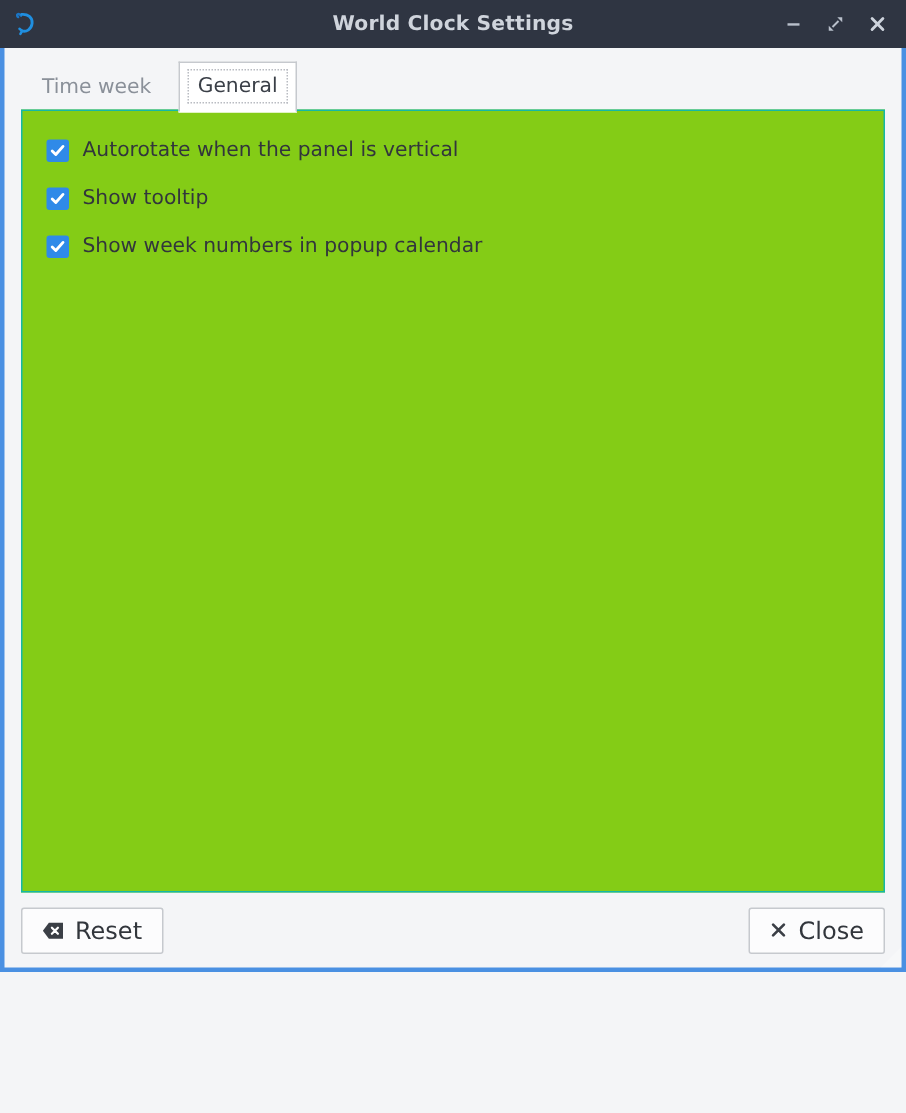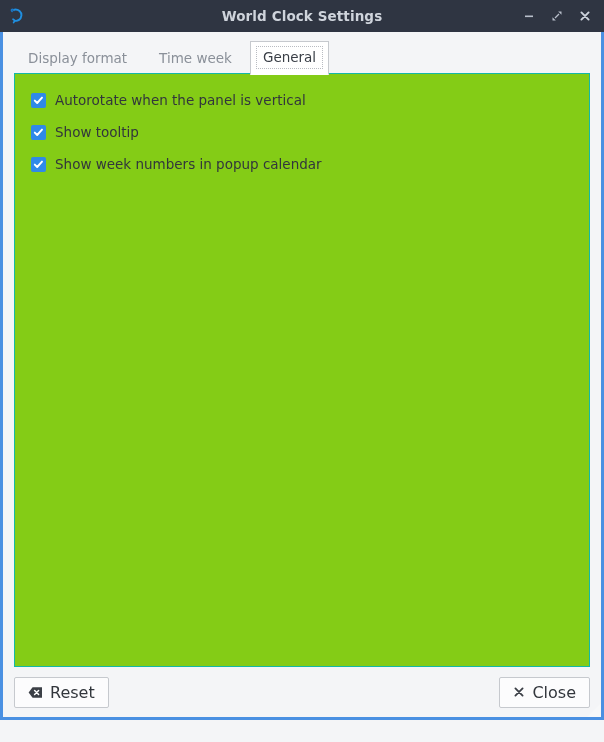--- a/index.html
+++ b/index.html
@@ -11,21 +11,21 @@
     height: 742px;
     overflow: hidden;
     font-family: "DejaVu Sans", "Liberation Sans", sans-serif;
     background: #f4f5f7;
   }
 
   
   .window {
     position: relative;
     width: 604px;
-    height: 720px;
+    height: 648px;
     box-sizing: border-box;
     background: #4a90e2;          
     padding: 0 3px 3px 3px;
     display: flex;
     flex-direction: column;
   }
 
   
   .titlebar {
     position: relative;
@@ -247,23 +247,20 @@
           </svg>
         </span>
       </button>
     </div>
   </div>
 
   <div class="client">
 
     <div class="tabstrip">
       <div class="tab">
-        <span class="tab-focus">Display format</span>
-      </div>
-      <div class="tab">
         <span class="tab-focus">Time week</span>
       </div>
       <div class="tab active">
         <span class="tab-focus">General</span>
       </div>
     </div>
 
     <div class="panel">
 
       <label class="checkrow">

